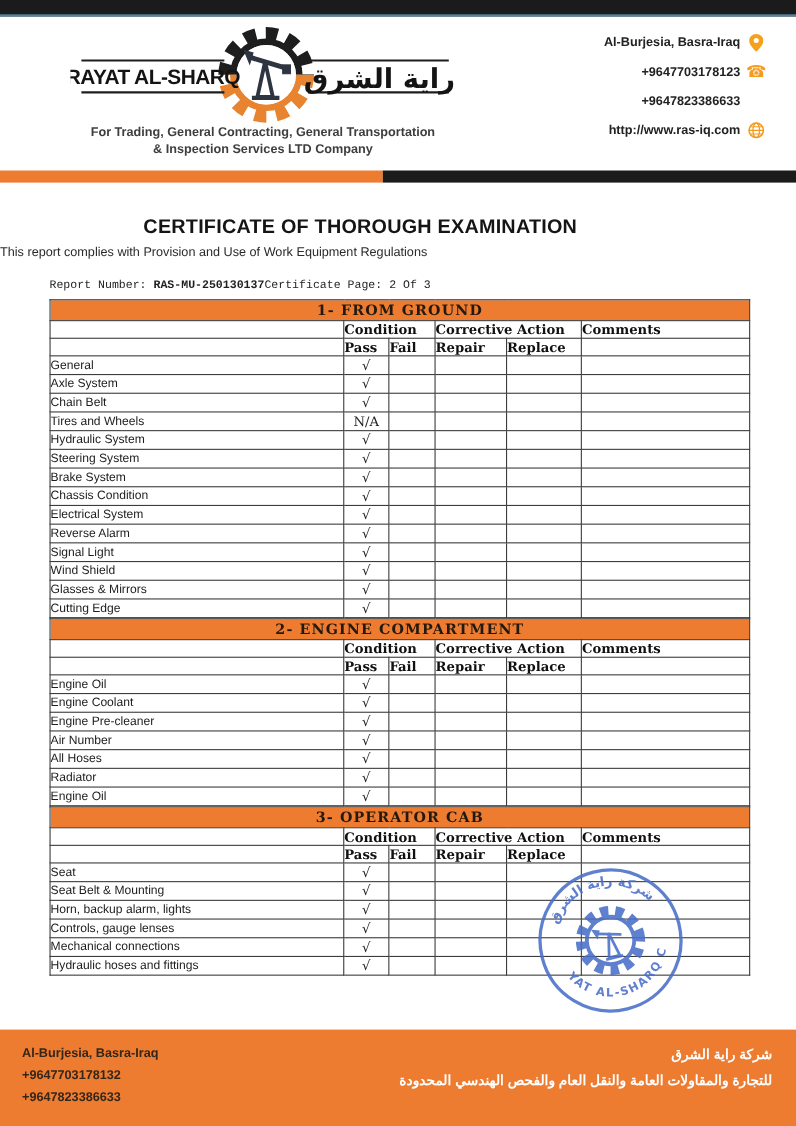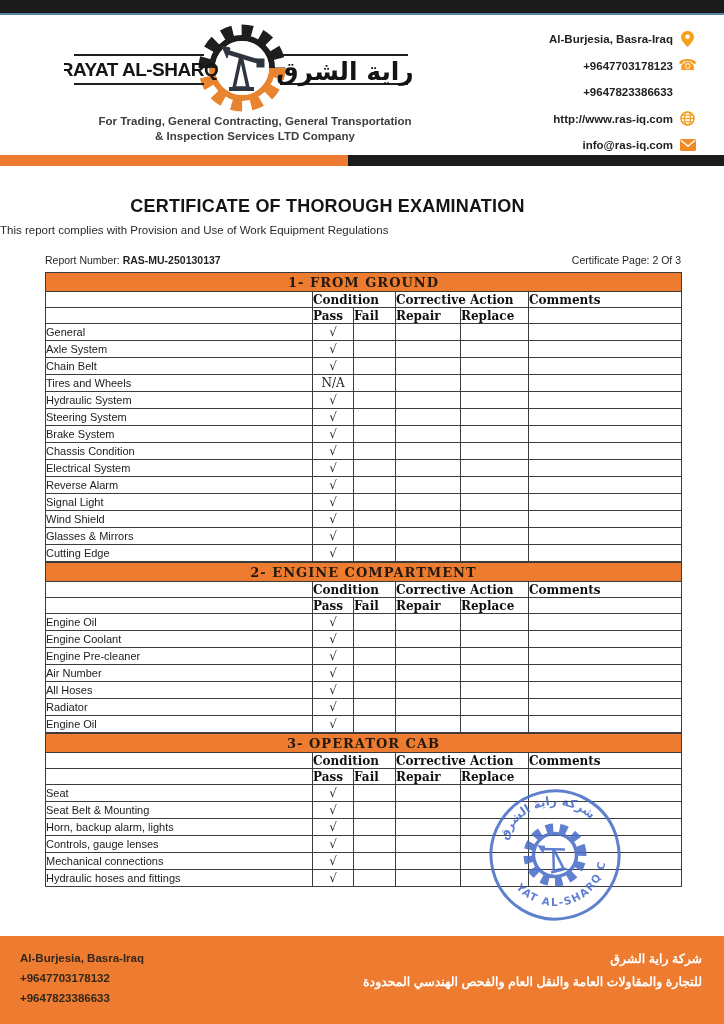--- a/index.html
+++ b/index.html
@@ -7,42 +7,42 @@
         font-family:"Liberation Sans",sans-serif;color:#1f1f1f;}
 
   
   .top-bar{position:absolute;top:0;left:0;width:724px;height:13px;background:#1b1b1b;
            border-bottom:2px solid #58819f;}
 
   
   .header{position:absolute;top:18px;left:28px;width:668px;height:132px;display:flex;justify-content:space-between;}
   .logo-wrap{position:relative;width:350px;height:132px;margin-left:36px;}
   .logo-svg{position:absolute;top:0;left:0;}
-  .tagline{position:absolute;left:16px;top:96px;width:350px;text-align:center;
+  .tagline{position:absolute;left:0;top:96px;width:350px;text-align:center;
            font-weight:bold;font-size:11.5px;line-height:15px;color:#3e3e3e;}
   .contacts{width:200px;padding-top:8px;}
   .crow{display:flex;justify-content:flex-end;align-items:center;height:26.5px;}
   .ctext{font-size:11.5px;font-weight:600;color:#222;white-space:nowrap;}
   .cicon{width:17px;height:16px;margin-left:6px;display:inline-flex;align-items:center;justify-content:center;}
   .phone-glyph{color:#F39C1F;font-size:15px;line-height:15px;font-family:"DejaVu Sans",sans-serif;}
 
   
   .divider{position:absolute;top:155px;left:0;width:724px;height:11px;}
   .divider-orange{position:absolute;left:0;top:0;width:348px;height:11px;background:#ED7C31;}
   .divider-black{position:absolute;left:348px;top:0;width:376px;height:11px;background:#1b1b1b;}
 
   
   .doc-title{position:absolute;top:196px;left:0;width:655px;text-align:center;
              font-size:18px;font-weight:bold;color:#151515;letter-spacing:.2px;}
   .doc-subtitle{position:absolute;top:224px;left:0;width:724px;text-align:left;
                 font-size:11.5px;color:#2a2a2a;}
 
   
-  .report-row{position:absolute;top:254px;left:45px;width:636px;display:flex;justify-content:space-between;
-              font-size:10.5px;color:#1f1f1f;}
+  .report-row{position:absolute;top:254px;left:45px;width:636px;display:flex;justify-content:flex-start;
+              font-size:10.5px;color:#1f1f1f;font-family:Liberation Mono, monospace;}
   .report-row b{font-weight:bold;}
 
   
   .tables{position:absolute;top:272px;left:45px;width:636px;}
   table.sec{border-collapse:collapse;table-layout:fixed;width:636px;padding-left:48px;}
   table.sec td{border:1px solid #3c3c3c;padding:0;overflow:hidden;white-space:nowrap;}
   td.sec-title{height:18px;background:#ED7C31;text-align:center;
                font-family:"DejaVu Serif",serif;font-weight:bold;font-size:13px;
                letter-spacing:1px;color:#24190e;}
   td.hcell{height:15px;font-family:"DejaVu Serif",serif;
@@ -135,29 +135,20 @@
       </div>
       <div class="crow">
         <span class="ctext">http://www.ras-iq.com</span>
         <span class="cicon">
           <svg width="15" height="15" viewBox="0 0 16 16">
               <circle cx="8" cy="8" r="7" fill="none" stroke="#F39C1F" stroke-width="1.6"></circle>
               <ellipse cx="8" cy="8" rx="3.2" ry="7" fill="none" stroke="#F39C1F" stroke-width="1.3"></ellipse>
               <line x1="1" y1="8" x2="15" y2="8" stroke="#F39C1F" stroke-width="1.3"></line>
               <line x1="2" y1="4.5" x2="14" y2="4.5" stroke="#F39C1F" stroke-width="1.1"></line>
               <line x1="2" y1="11.5" x2="14" y2="11.5" stroke="#F39C1F" stroke-width="1.1"></line>
-            </svg>
-        </span>
-      </div>
-      <div class="crow">
-        <span class="ctext">info@ras-iq.com</span>
-        <span class="cicon">
-          <svg width="16" height="12" viewBox="0 0 16 12">
-              <rect x="0" y="0" width="16" height="12" rx="1.5" fill="#F08A24"></rect>
-              <path d="M1 1.5 L8 7 L15 1.5" fill="none" stroke="#fff" stroke-width="1.4"></path>
             </svg>
         </span>
       </div>
     </div>
   </div>
 
   <div class="divider">
     <div class="divider-orange"></div>
     <div class="divider-black"></div>
   </div>

